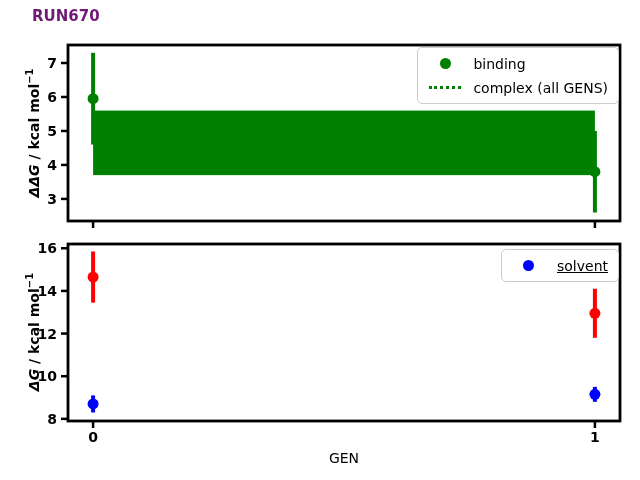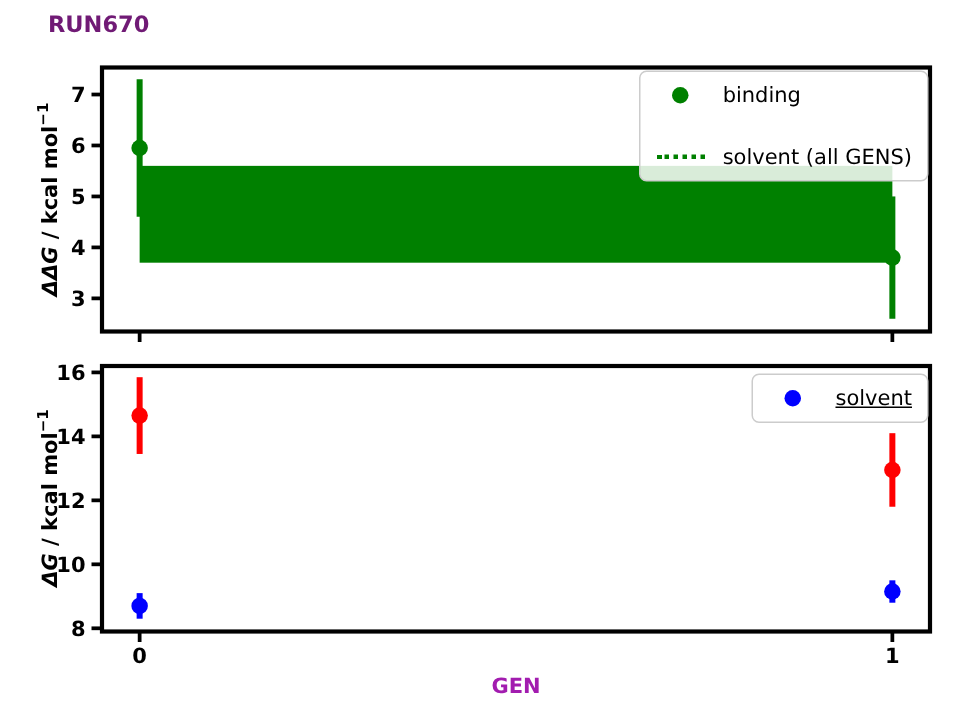--- a/index.html
+++ b/index.html
@@ -21,29 +21,29 @@
   }
   .ylabel {
     position: absolute;
     transform: translate(-50%, -50%) rotate(-90deg);
     font-size: 14px; font-weight: bold; white-space: nowrap; color: #000;
   }
   .ylabel .math { font-style: italic; }
   .ylabel sup { font-size: 10px; }
   .xlabel {
     position: absolute; transform: translateX(-50%);
-    font-size: 14px; font-weight: bold; color: #a21caf;
+    font-size: 14px; font-weight: normal; color: #000000;
   }
   .legend {
     position: absolute;
     background: rgba(255,255,255,0.85);
     border: 1px solid #cccccc;
     border-radius: 5px;
     padding: 5px 10px 5px 9px;
-    display: flex; flex-direction: column; gap: 20px;
+    display: flex; flex-direction: column; gap: 3px;
   }
   .legend-row { display: flex; align-items: center; height: 21px; }
   .glyph-box {
     width: 36px; display: flex; justify-content: center; align-items: center;
     margin-right: 10px; flex: 0 0 36px;
   }
   .dot { width: 11px; height: 11px; border-radius: 50%; }
   .dotline { width: 32px; height: 0; border-top: 3px dotted #000; }
   .legend-label { font-size: 14px; color: #000; white-space: nowrap; }
 </style>
@@ -116,21 +116,21 @@
     <div class="legend-row">
       <span class="glyph-box">
           <span class="dot" style="background: rgb(0, 128, 0);"></span>
         </span>
       <span class="legend-label">binding</span>
     </div>
     <div class="legend-row">
       <span class="glyph-box">
           <span class="dotline" style="border-top-color: rgb(0, 128, 0);"></span>
         </span>
-      <span class="legend-label">solvent (all GENS)</span>
+      <span class="legend-label">complex (all GENS)</span>
     </div>
   </div>
 
   <div class="legend" style="top:249px; right:21px;text-decoration:underline;">
     <div class="legend-row">
       <span class="glyph-box">
           <span class="dot" style="background: rgb(0, 0, 255);"></span>
         </span>
       <span class="legend-label">solvent</span>
     </div>

